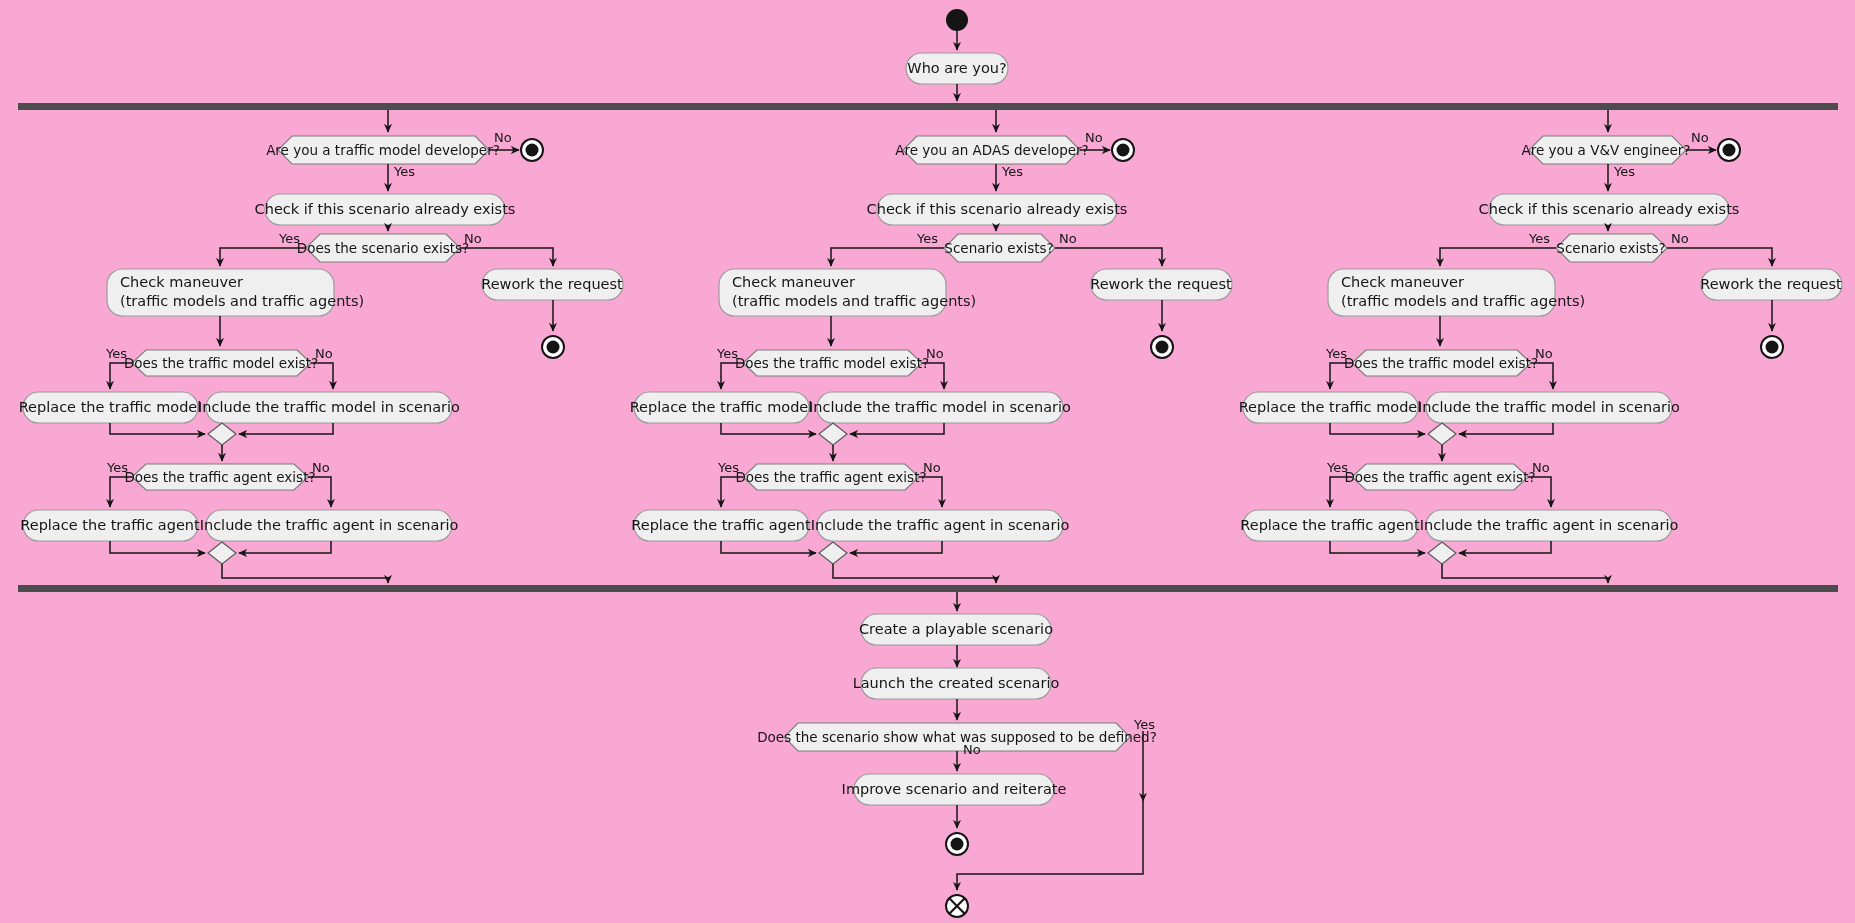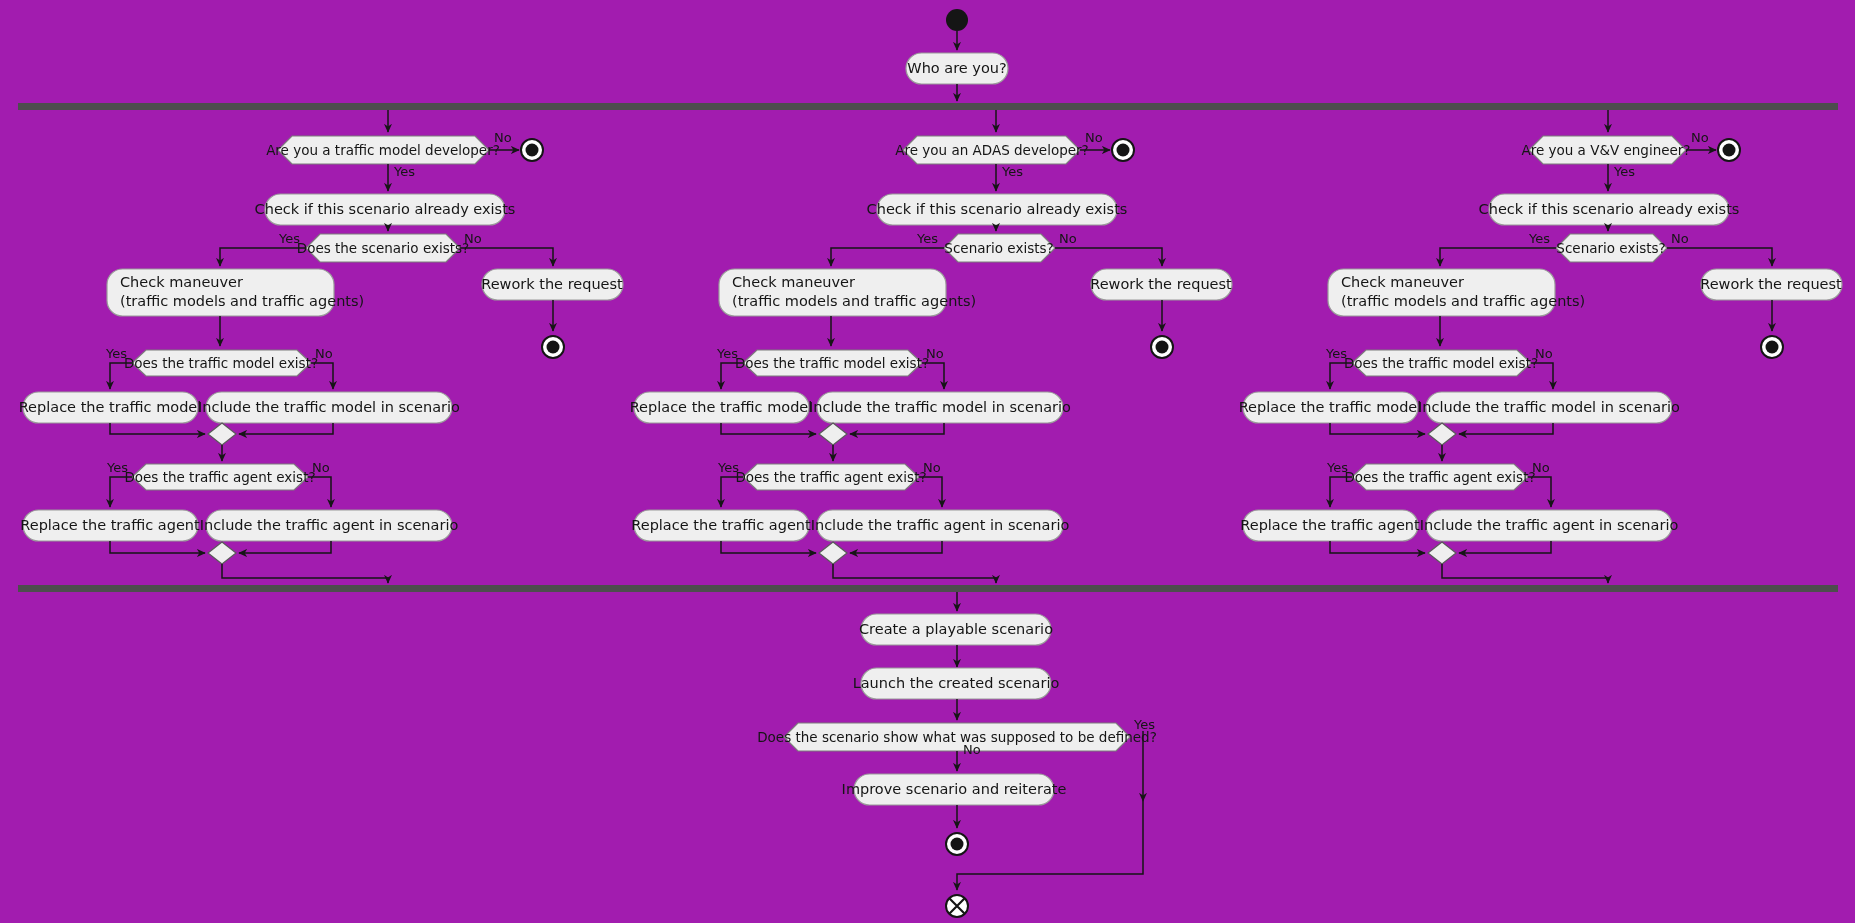--- a/index.html
+++ b/index.html
@@ -1,17 +1,17 @@
 <!DOCTYPE html>
 <html><head>
 <meta charset="utf-8">
 <style>
   html,body{margin:0;padding:0;background:#ffffff;}
   body{font-family:"DejaVu Sans","Liberation Sans",sans-serif;}
-  #stage{position:relative;width:1855px;height:923px;background:#a21caf;overflow:hidden;}
+  #stage{position:relative;width:1855px;height:923px;background:#f9a8d4;overflow:hidden;}
   #stage svg{position:absolute;left:0;top:0;width:1855px;height:923px;}
   text{font-family:"DejaVu Sans","Liberation Sans",sans-serif;fill:#151515;}
   .act-text{font-size:14.5px;}
   .dec-text{font-size:13.5px;}
   .guard-text{font-size:13px;}
   .act-box{fill:#efefef;stroke:#9a9a9a;stroke-width:1.2;}
   .dec-box{fill:#efefef;stroke:#7d7d7d;stroke-width:1.2;}
   .merge-dia{fill:#efefef;stroke:#5a5a5a;stroke-width:1.2;}
   .bar{fill:#4d4d4d;}
   .edge{stroke:#151515;stroke-width:1.5;fill:none;}

